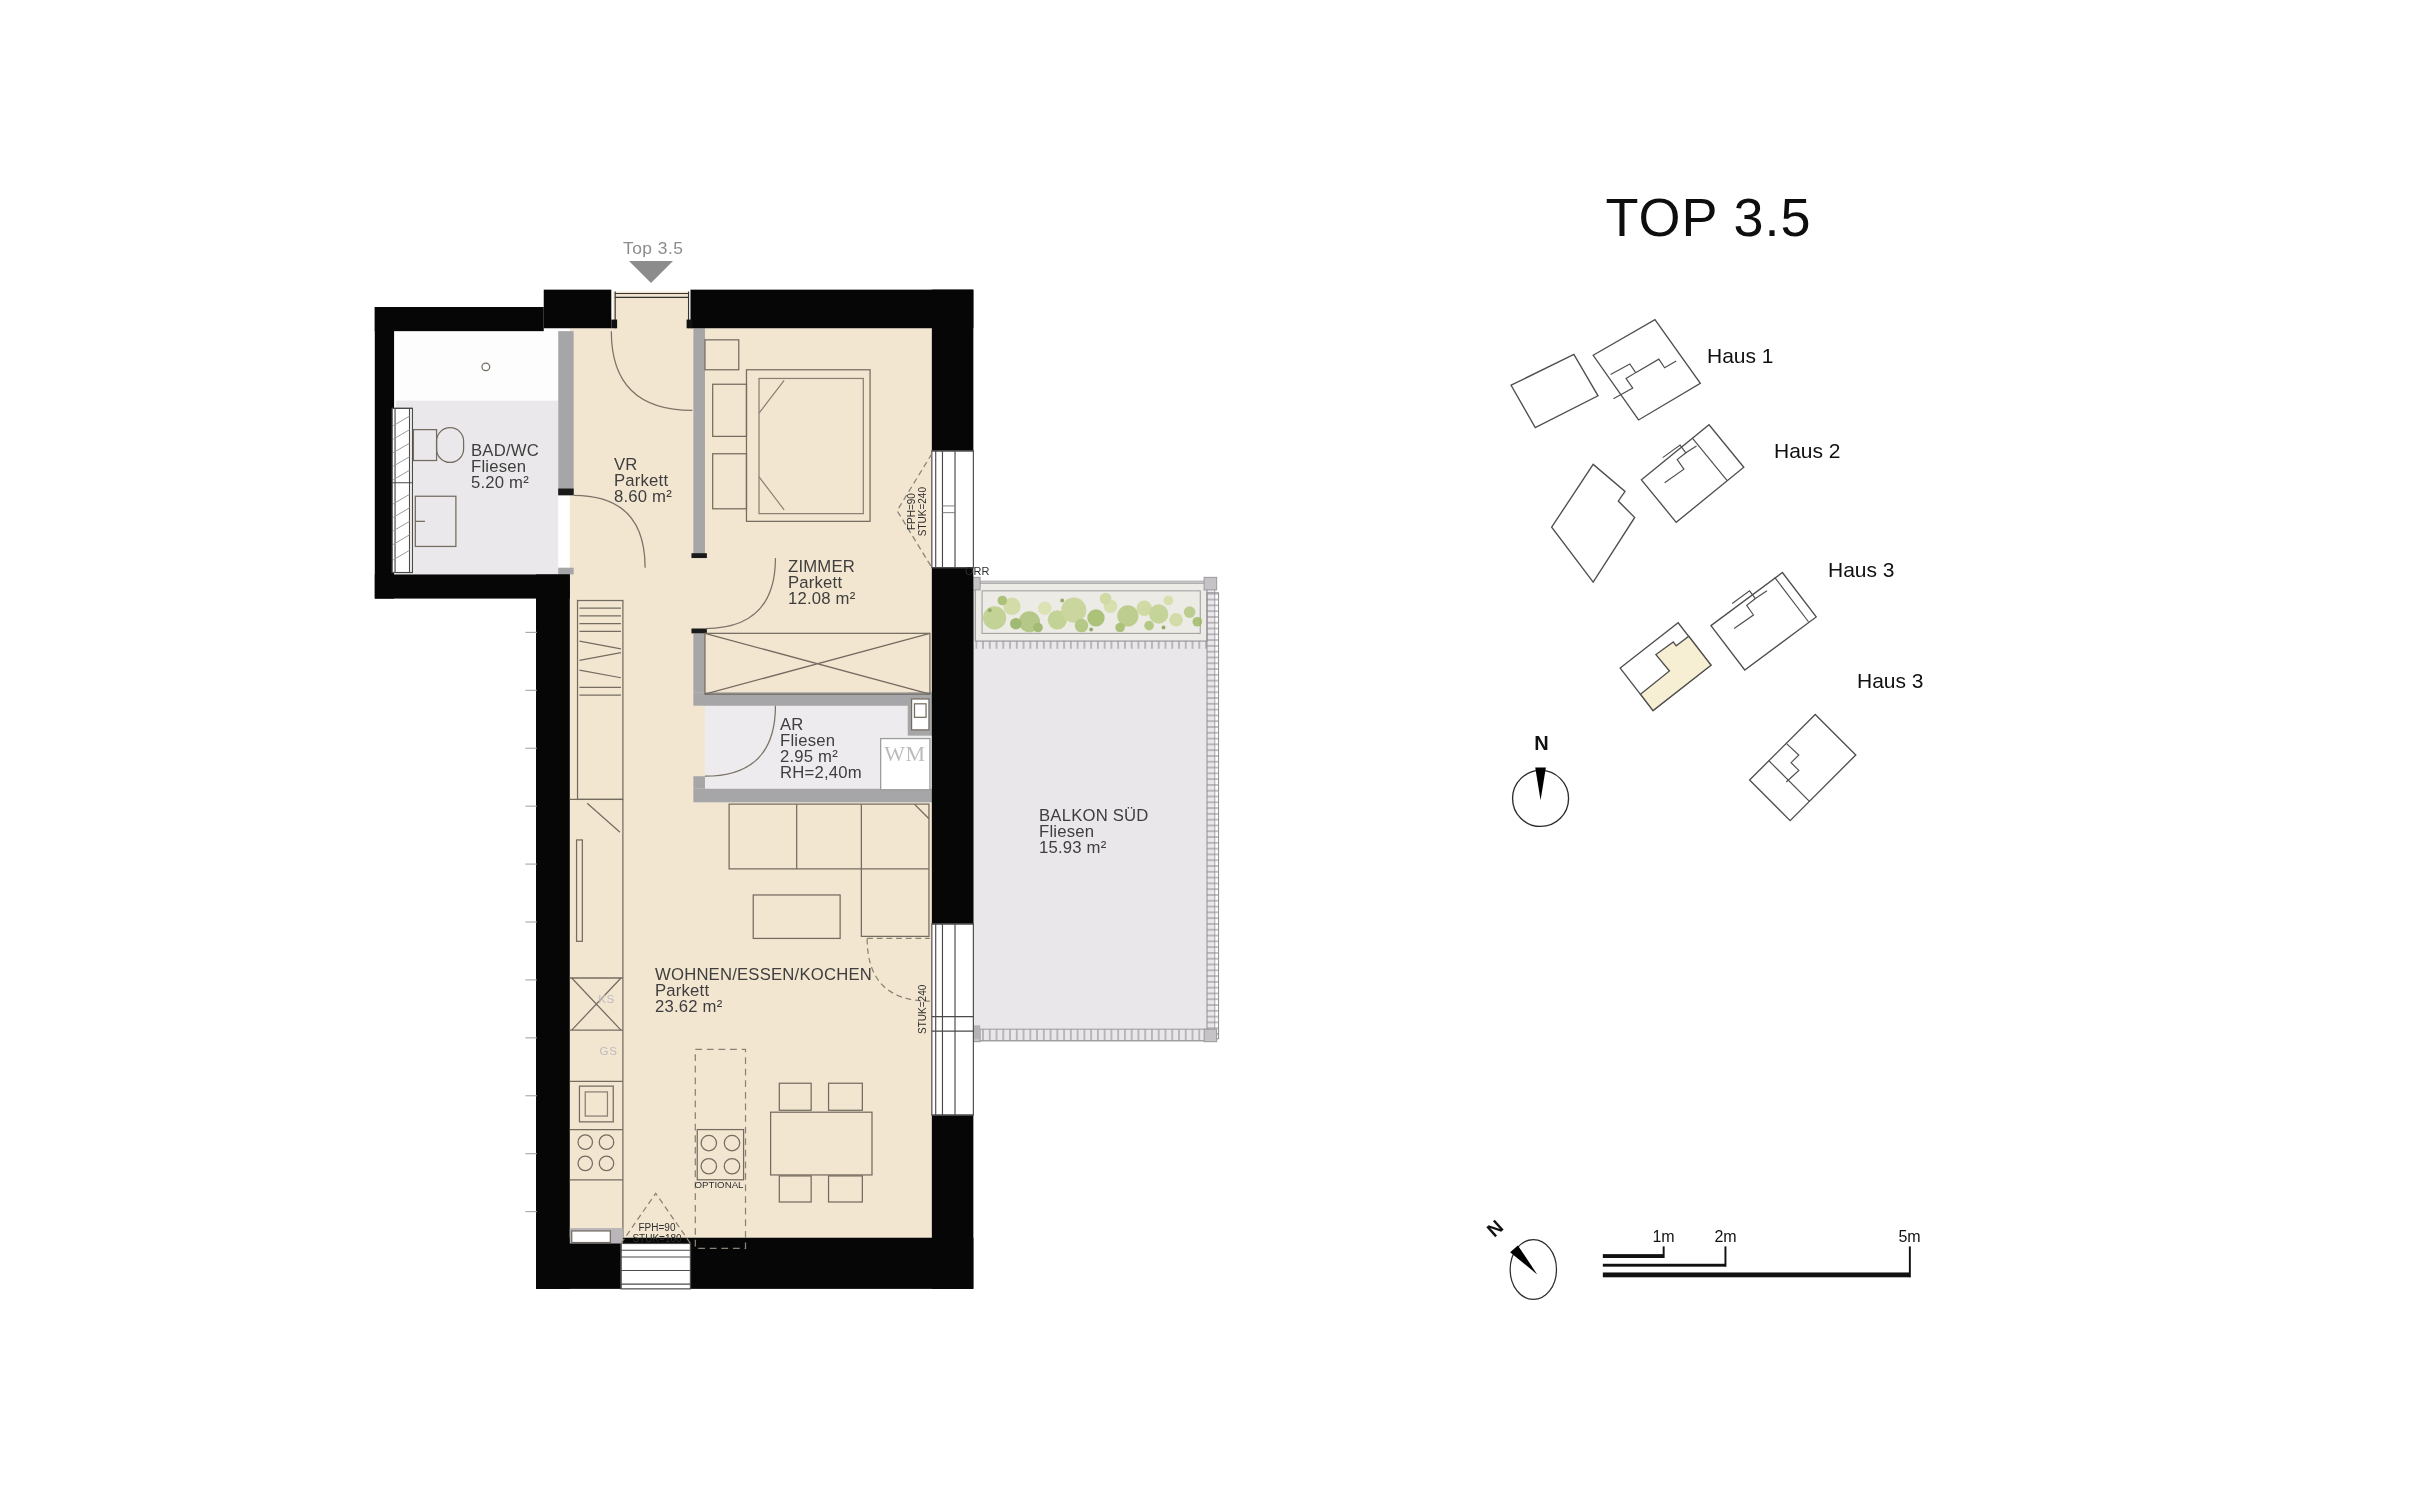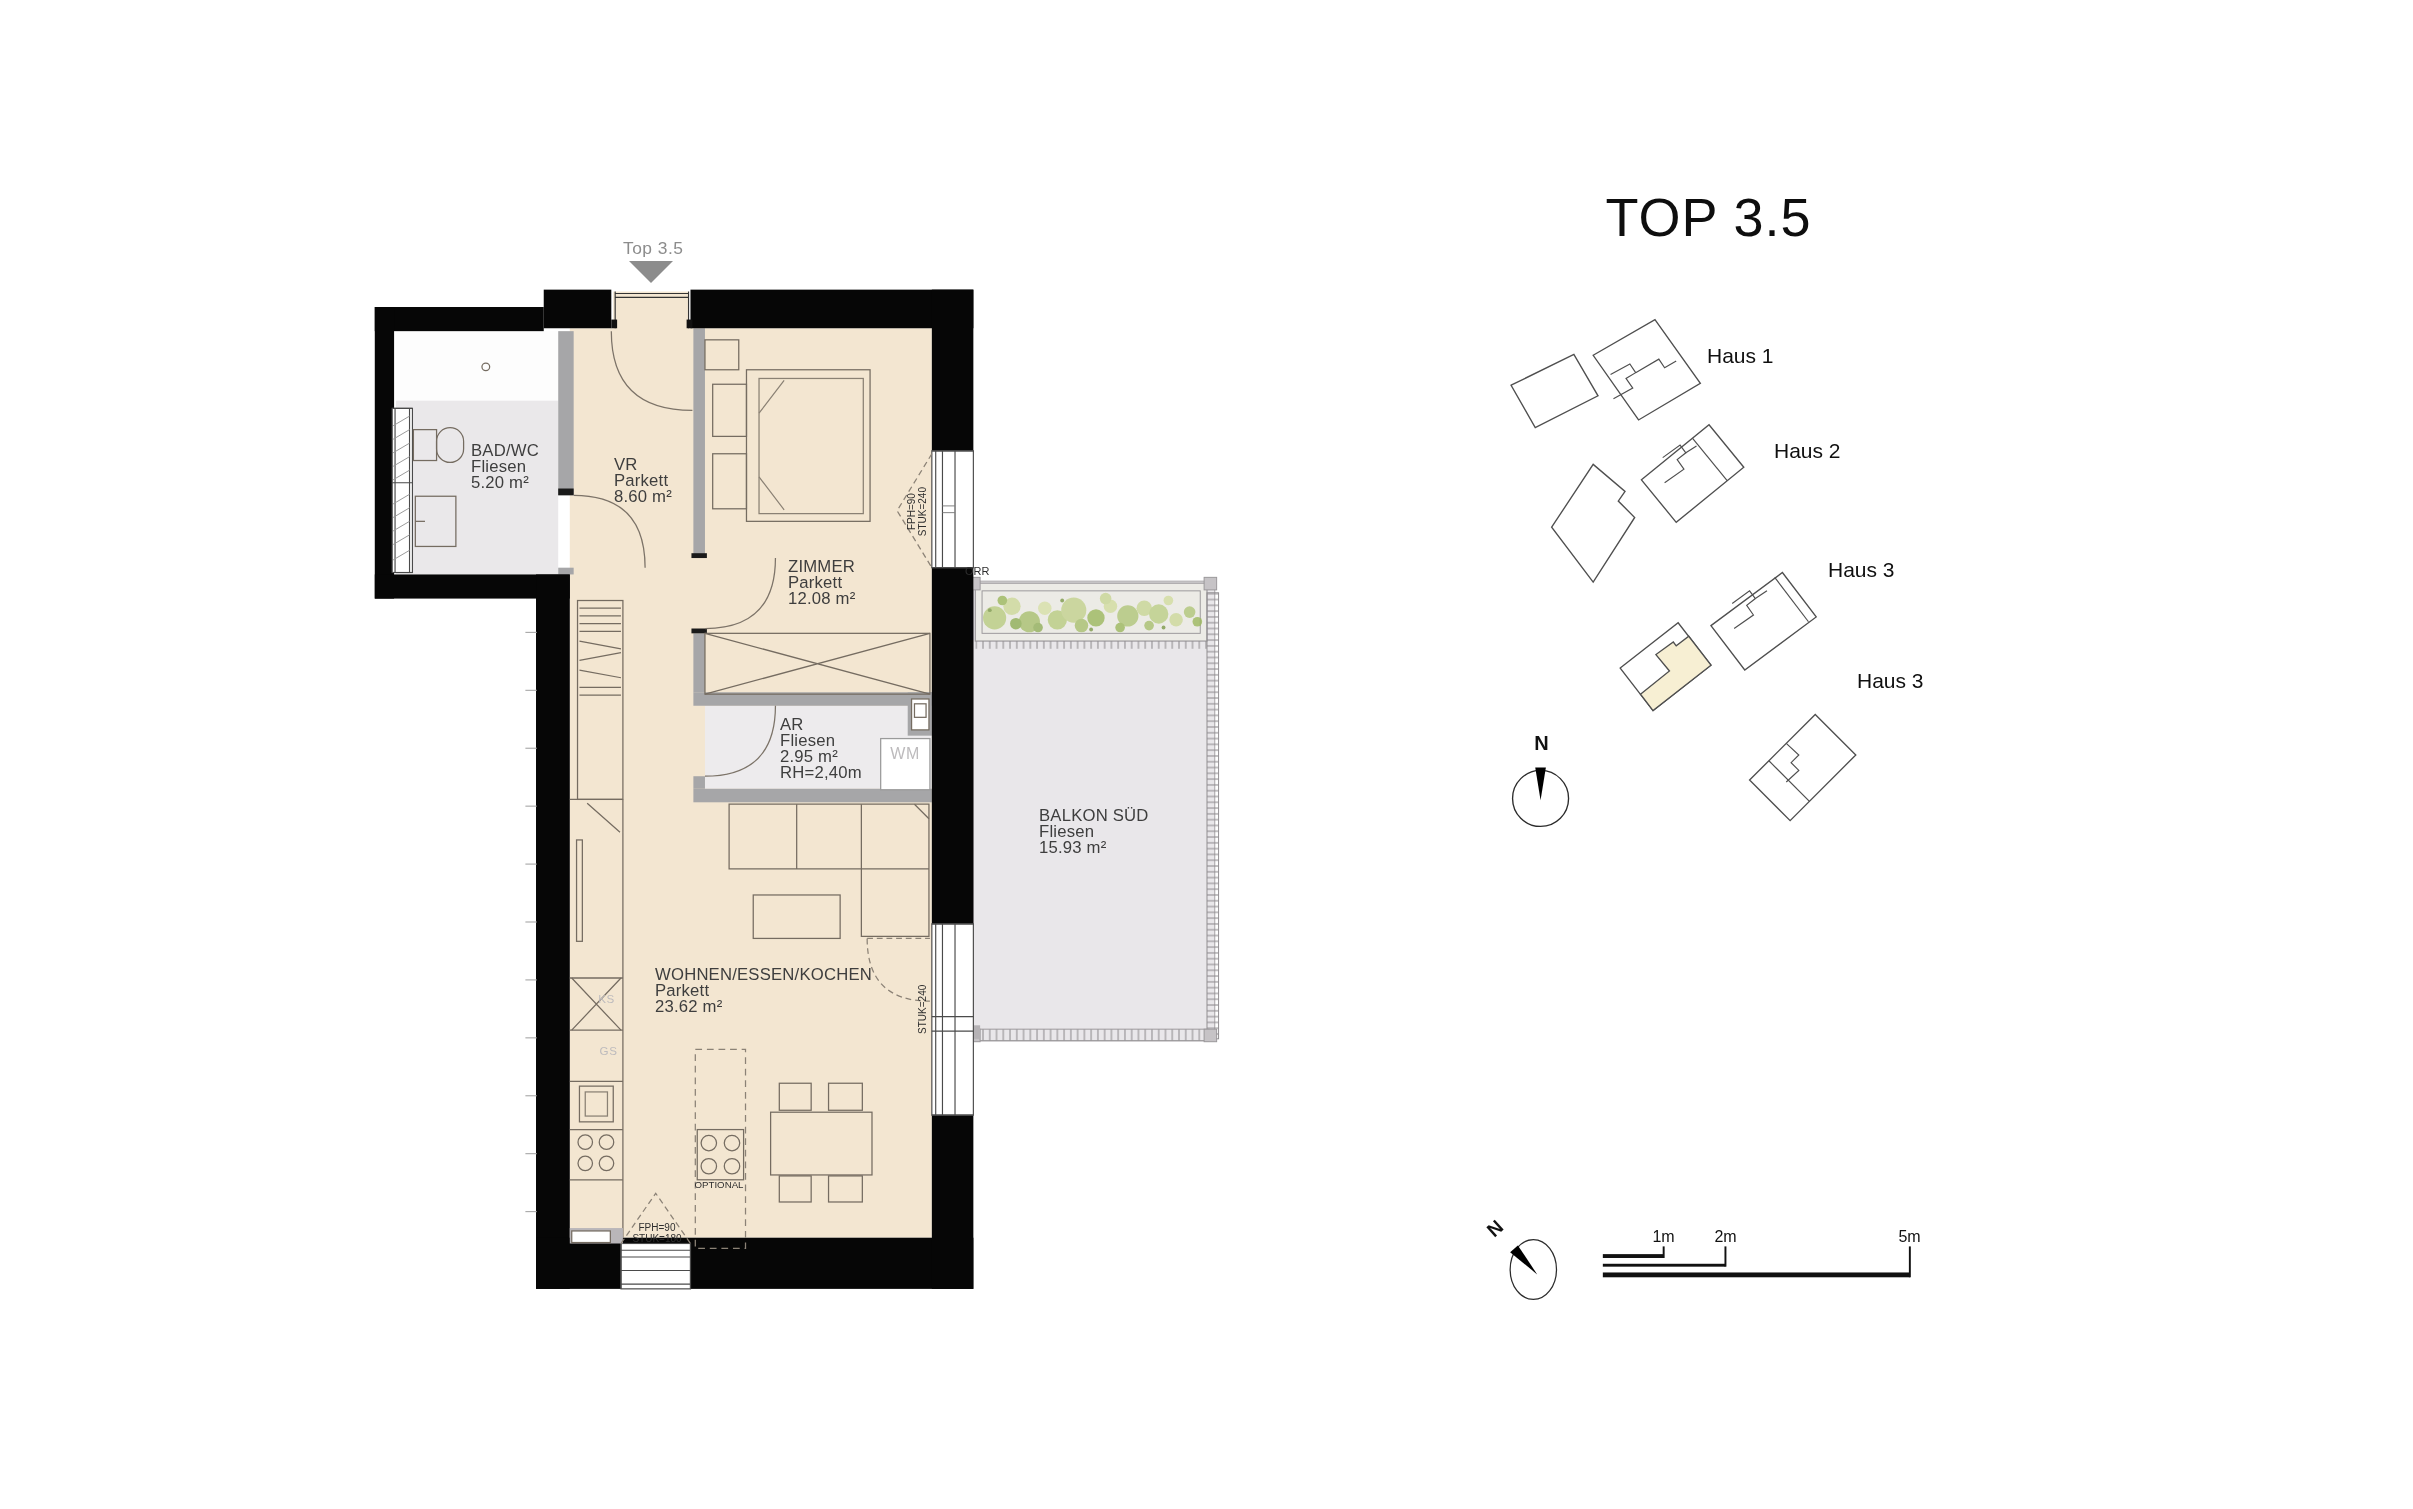--- a/index.html
+++ b/index.html
@@ -328,21 +328,21 @@
   <div>STUK=240</div>
 </div>
 <div class="txt anno anno-v" style="left:894px;top:1004px;width:58px;">STUK=240</div>
 <div class="txt anno" style="left:626px;top:1223px;width:62px;">
   <div>FPH=90</div>
   <div>STUK=180</div>
 </div>
 <div class="txt anno" style="left:691px;top:1180px;width:56px;font-size:9.7px;">OPTIONAL</div>
 <div class="txt anno appl" style="left:594px;top:994px;width:25px;font-size:11.6px;">KS</div>
 <div class="txt anno appl" style="left:596px;top:1046px;width:25px;font-size:11.6px;">GS</div>
-<div class="txt anno appl" style="left:884px;top:749px;width:42px;font-size:16px;">WM</div>
+<div class="txt anno appl" style="left:884px;top:749px;width:42px;font-size:22px;font-family:Liberation Serif, serif;">WM</div>
 
 <div class="txt site-title" style="left:1554px;top:186px;width:309px;">TOP 3.5</div>
 <div class="txt haus" style="left:1707px;top:344px;">Haus 1</div>
 <div class="txt haus" style="left:1774px;top:439px;">Haus 2</div>
 <div class="txt haus" style="left:1828px;top:546px;margin-top:12px;">Haus 3</div>
 <div class="txt haus" style="left:1857px;top:669px;">Haus 3</div>
 <div class="txt nletter" style="left:1526px;top:732px;width:31px;">N</div>
 <div class="txt nletter" style="left:1481px;top:1218px;width:29px;transform:rotate(-42deg);font-size:19.3px;">N</div>
 <div class="txt scale-lab" style="left:1644px;top:1228px;">1m</div>
 <div class="txt scale-lab" style="left:1706px;top:1228px;">2m</div>

